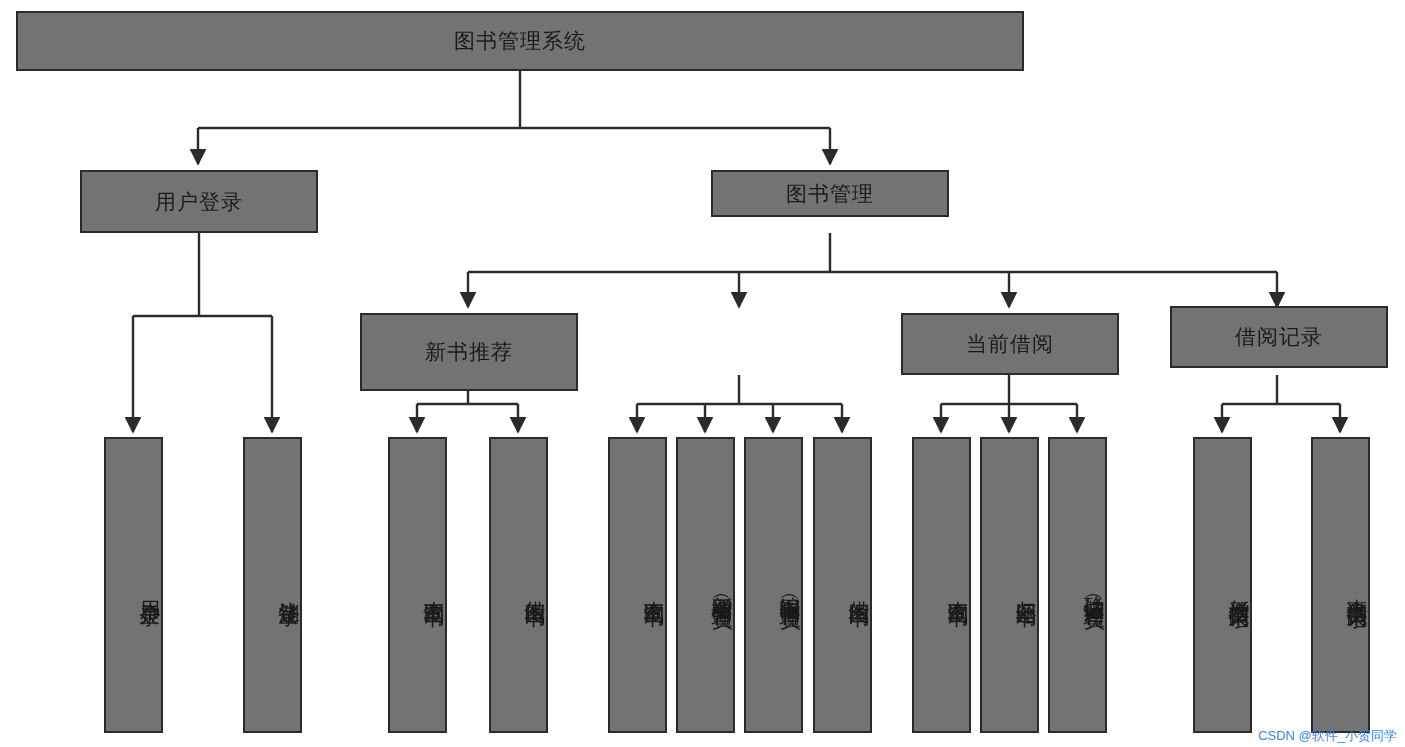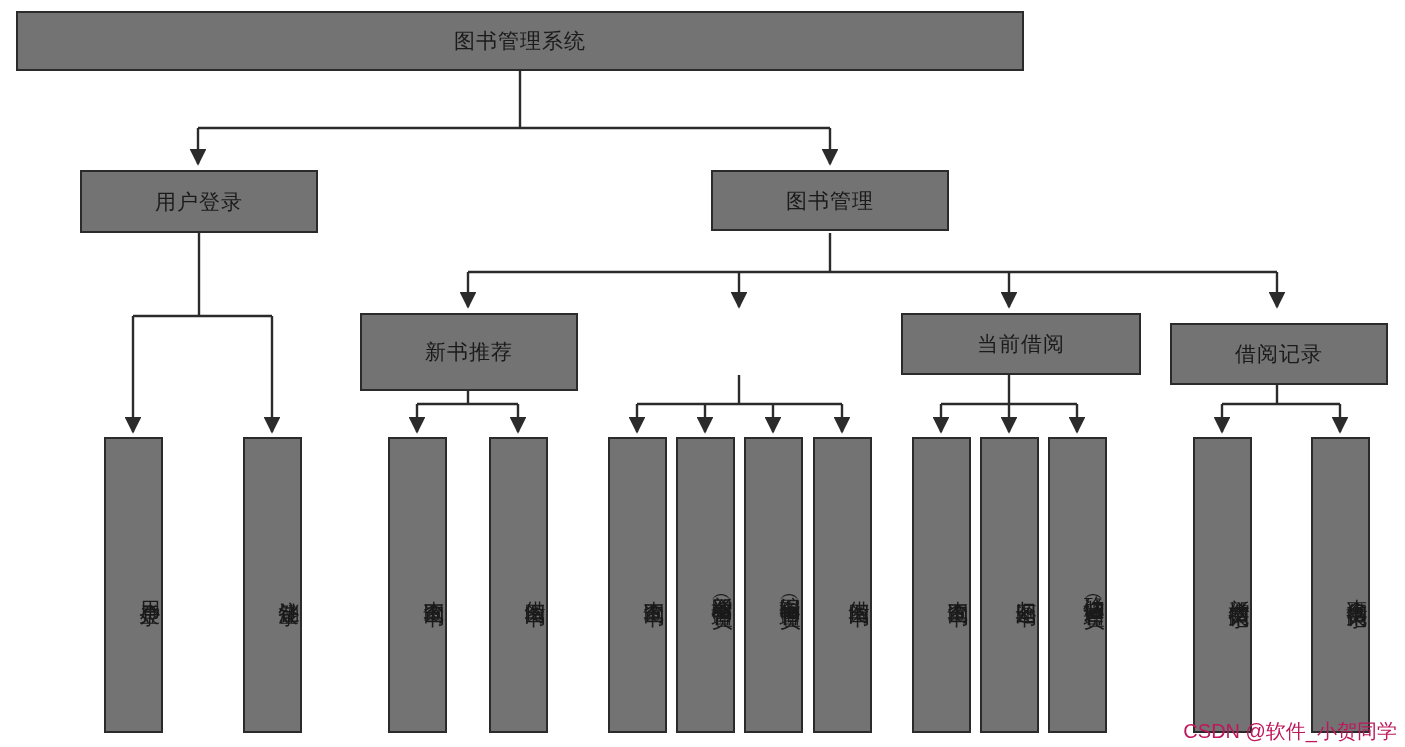--- a/index.html
+++ b/index.html
@@ -53,22 +53,22 @@
   .node.vert .vtext {
     writing-mode: vertical-rl;
     text-orientation: upright;
     display: block;
     text-align: center;
   }
   .watermark {
     position: absolute;
     right: 8px;
     bottom: 2px;
-    font-size: 20px;
-    color: #be185d;
+    font-size: 13px;
+    color: #3b82f6;
     z-index: 3;
     white-space: nowrap;
   }
 </style>
 </head>
 <body>
 
 <div id="canvas">
 
   <svg id="wires" viewBox="0 0 1405 747" xmlns="http://www.w3.org/2000/svg">
@@ -121,31 +121,31 @@
     </g>
   </svg>
 
   <div class="node horiz" style="left:16px; top:11px; width:1008px; height:60px;">
     <span>图书管理系统</span>
   </div>
 
   <div class="node horiz" style="left:80px; top:170px; width:238px; height:63px;">
     <span>用户登录</span>
   </div>
-  <div class="node horiz" style="left:711px; top:170px; width:238px; height:61px;">
+  <div class="node horiz" style="left:711px; top:170px; width:238px; height:47px;">
     <span>图书管理</span>
   </div>
 
   <div class="node horiz" style="left:360px; top:313px; width:218px; height:78px;">
     <span>新书推荐</span>
   </div>
-  <div class="node horiz" style="left:901px; top:313px; width:240px; height:62px;">
+  <div class="node horiz" style="left:901px; top:313px; width:218px; height:62px;">
     <span>当前借阅</span>
   </div>
-  <div class="node horiz" style="left:1170px; top:323px; width:218px; height:62px;">
+  <div class="node horiz" style="left:1170px; top:306px; width:218px; height:62px;">
     <span>借阅记录</span>
   </div>
 
   <div class="node vert" style="left:104px; top:437px; width:59px; height:296px;">
     <span class="vtext">用户登录</span>
   </div>
   <div class="node vert" style="left:243px; top:437px; width:59px; height:296px;">
     <span class="vtext">注销登录</span>
   </div>
 

